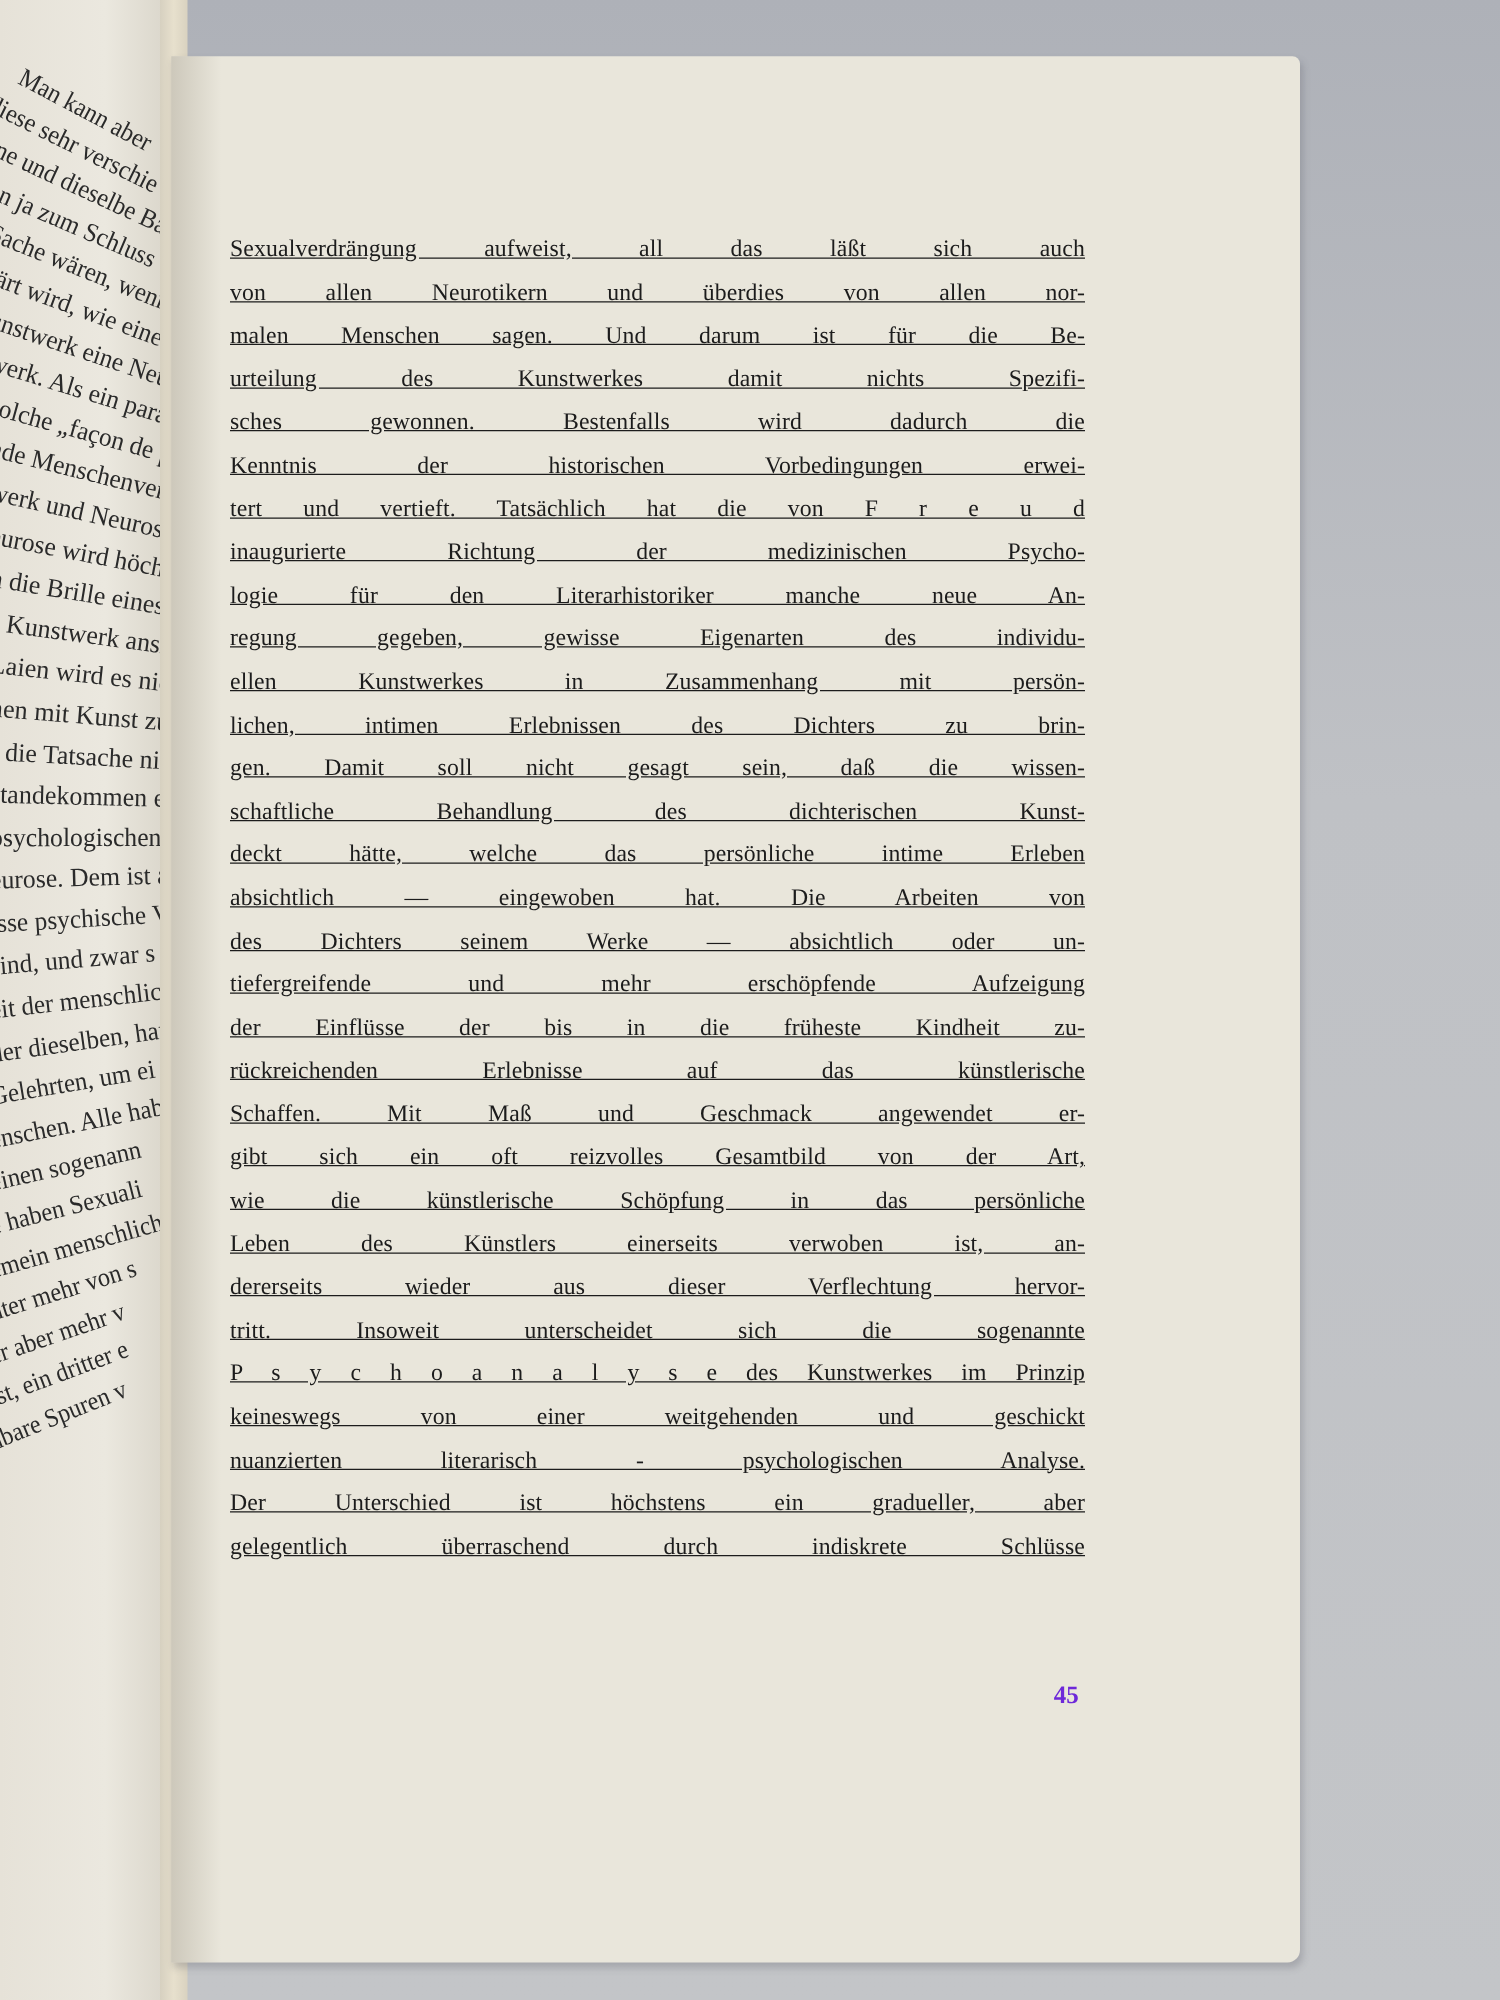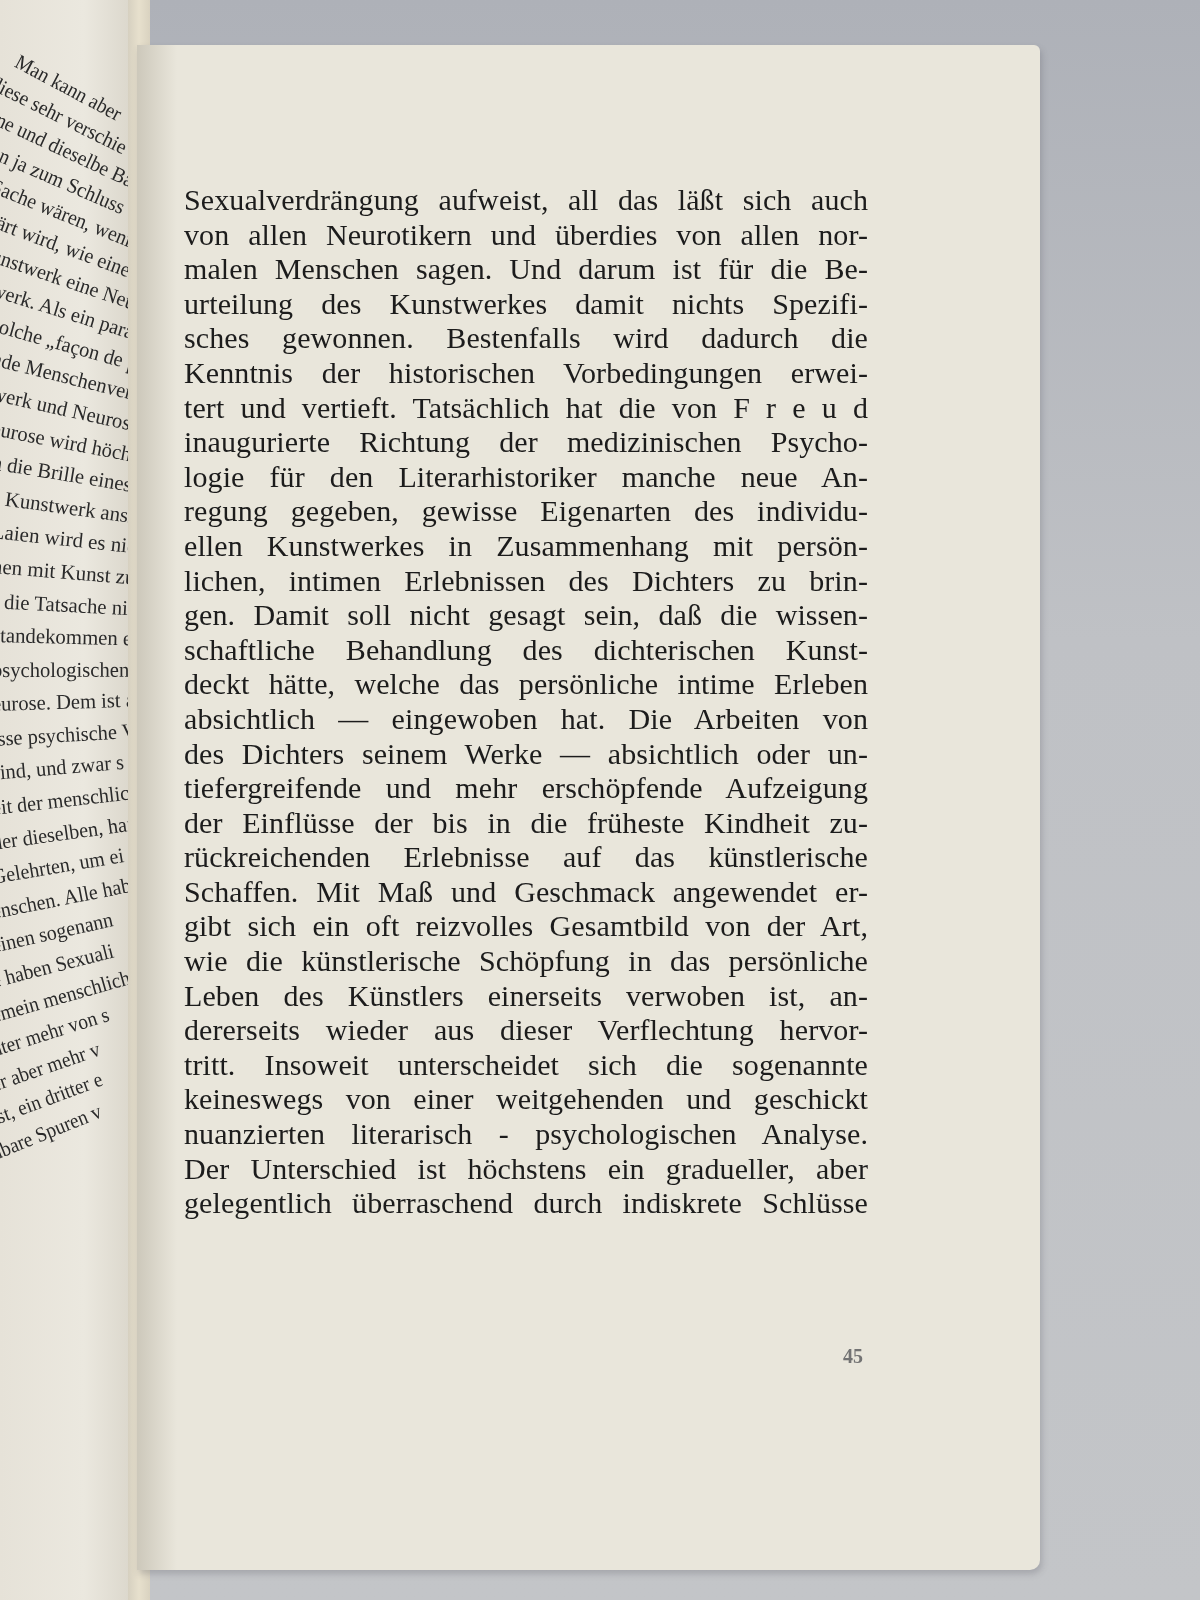--- a/index.html
+++ b/index.html
@@ -70,39 +70,40 @@
       background: linear-gradient(90deg, rgba(120,110,90,0.25), rgba(120,110,90,0));
     }
     .text-block {
       position: absolute;
       left: 47px;
       top: 138px;
       width: 684px;
     }
     .text-line {
       display: block;
-      font-size: 30px;
+      font-size: 19px;
       line-height: 34.6px;
       height: 34.6px;
       color: #1c1c1c;
       text-align: justify;
       text-align-last: justify;
       white-space: nowrap;
       letter-spacing: 0.1px;
+      text-decoration: underline;
     }
     .text-line.last {
       text-align-last: justify;
     }
     .page-number {
       position: absolute;
       left: 706px;
       top: 1300px;
       font-size: 20px;
       font-weight: bold;
-      color: #737373;
+      color: #6d28d9;
     }
   </style>
 </head>
 <body>
 
 <div class="backdrop"></div>
 
 <div class="left-page">
   <div class="left-lines" id="left-lines">
       <span class="left-line" style="transform: rotate(28deg) scaleX(0.93); padding-left: 30px;">Man kann aber</span>
@@ -163,19 +164,20 @@
       <span class="text-line">des Dichters seinem Werke — absichtlich oder un-</span>
       <span class="text-line">tiefergreifende und mehr erschöpfende Aufzeigung</span>
       <span class="text-line">der Einflüsse der bis in die früheste Kindheit zu-</span>
       <span class="text-line">rückreichenden Erlebnisse auf das künstlerische</span>
       <span class="text-line">Schaffen. Mit Maß und Geschmack angewendet er-</span>
       <span class="text-line">gibt sich ein oft reizvolles Gesamtbild von der Art,</span>
       <span class="text-line">wie die künstlerische Schöpfung in das persönliche</span>
       <span class="text-line">Leben des Künstlers einerseits verwoben ist, an-</span>
       <span class="text-line">dererseits wieder aus dieser Verflechtung hervor-</span>
       <span class="text-line">tritt. Insoweit unterscheidet sich die sogenannte</span>
+      <span class="text-line">P s y c h o a n a l y s e des Kunstwerkes im Prinzip</span>
       <span class="text-line">keineswegs von einer weitgehenden und geschickt</span>
       <span class="text-line">nuanzierten literarisch - psychologischen Analyse.</span>
       <span class="text-line">Der Unterschied ist höchstens ein gradueller, aber</span>
       <span class="text-line last">gelegentlich überraschend durch indiskrete Schlüsse</span>
     </div>
   <div class="page-number">45</div>
 </div>
 
 </body></html>

